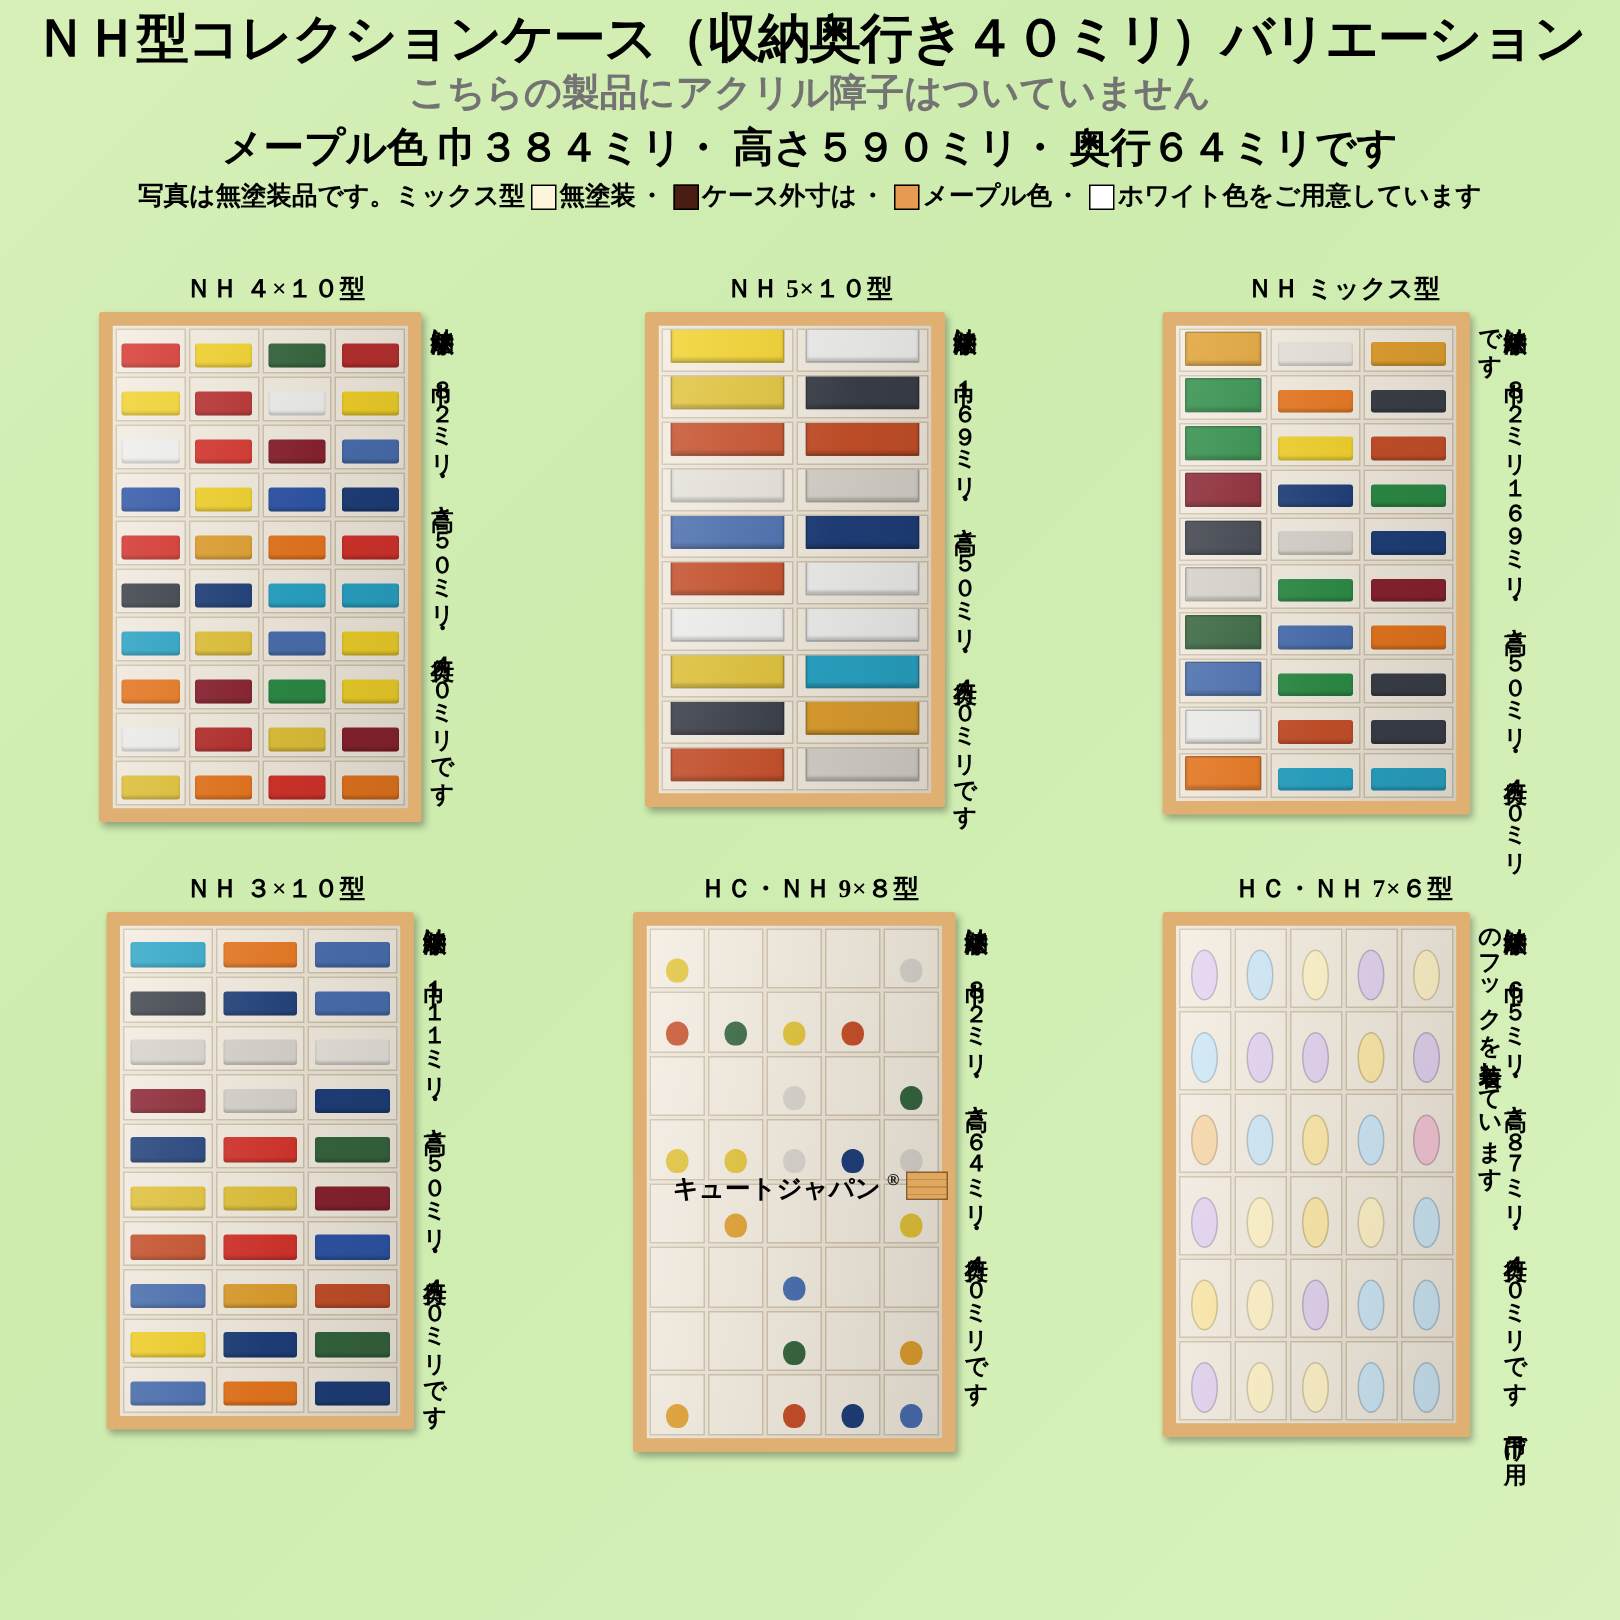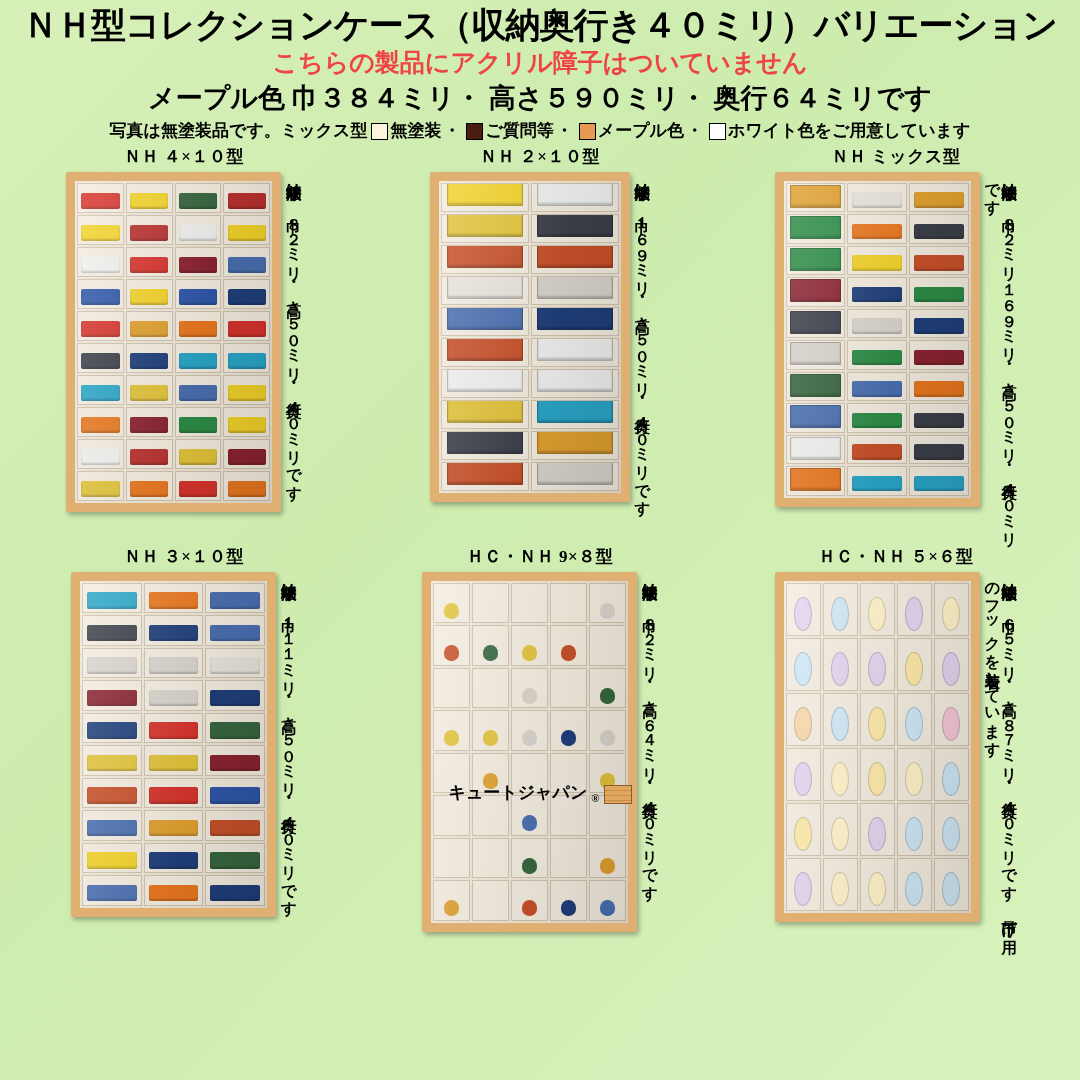--- a/index.html
+++ b/index.html
@@ -31,21 +31,21 @@
     font-size: 35px;
     font-weight: bold;
     letter-spacing: -1px;
     line-height: 1.12;
     color: #000;
     white-space: nowrap;
   }
   .title-sub-red {
     font-size: 25px;
     font-weight: bold;
-    color: #ef4444;
+    color: #737373;
     line-height: 1.25;
     margin-top: 2px;
     white-space: nowrap;
   }
   .title-dim {
     font-size: 27px;
     font-weight: bold;
     color: #000;
     line-height: 1.3;
     margin-top: 3px;
@@ -85,20 +85,21 @@
     display: grid;
     grid-template-columns: 1fr 1fr 1fr;
     grid-template-rows: 400px 420px;
     column-gap: 0px;
     row-gap: 0px;
     padding: 0 6px;
     box-sizing: border-box;
   }
   .cell {
     position: relative;
+    margin-top: 36px;
   }
   .cell-title {
     text-align: center;
     font-size: 17px;
     font-weight: bold;
     color: #000;
     letter-spacing: 0.5px;
     margin-bottom: 4px;
   }
   .cell-body {
@@ -193,21 +194,21 @@
     align-items: center;
     justify-content: center;
     gap: 22px;
     font-size: 20px;
     font-weight: bold;
     color: #000;
     white-space: nowrap;
   }
   .brand {
     display: flex;
-    align-items: flex-end;
+    align-items: flex-start;
     font-size: 17px;
     gap: 4px;
   }
   .brand-mark {
     display: inline-block;
     width: 26px;
     height: 17px;
     background: repeating-linear-gradient(to bottom, #e0a85e 0 4px, #c98c45 4px 5px);
     border: 1px solid #8a5c27;
   }
@@ -224,21 +225,21 @@
   <div class="header">
     <div class="title-main">ＮＨ型コレクションケース（収納奥行き４０ミリ）バリエーション</div>
     <div class="title-sub-red">こちらの製品にアクリル障子はついていません</div>
     <div class="title-dim">メープル色 巾３８４ミリ・ 高さ５９０ミリ・ 奥行６４ミリです</div>
     <div class="finish-row">
       <span>写真は無塗装品です。ミックス型</span>
       <span class="swatch sw-natural"></span>
       <span>無塗装</span>
       <span class="dotsep">・</span>
       <span class="swatch sw-mahogany"></span>
-      <span>ご質問等</span>
+      <span>ケース外寸は</span>
       <span class="dotsep">・</span>
       <span class="swatch sw-maple"></span>
       <span>メープル色</span>
       <span class="dotsep">・</span>
       <span class="swatch sw-white"></span>
       <span>ホワイト色をご用意しています</span>
     </div>
   </div>
 
   <div class="grid">
@@ -368,21 +369,21 @@
               <div class="slot">
                 <div class="item" style="background: rgb(232, 119, 31);"></div>
               </div>
             </div>
         </div>
         <div class="vcaption">収納寸法は 巾８２ミリ・ 高さ５０ミリ・ 奥行４０ミリです</div>
       </div>
     </div>
 
     <div class="cell">
-      <div class="cell-title">ＮＨ ２×１０型</div>
+      <div class="cell-title">ＮＨ 5×１０型</div>
       <div class="cell-body">
         <div class="case" id="case-1" style="width:200px;height:330px;">
           <div class="case-inner" id="inner-1" style="grid-template-columns: repeat(2, 1fr); grid-template-rows: repeat(10, 1fr);">
               <div class="slot boxed">
                 <div class="item" style="background: rgb(242, 210, 42);"></div>
               </div>
               <div class="slot boxed">
                 <div class="item" style="background: rgb(240, 240, 238);"></div>
               </div>
               <div class="slot boxed">
@@ -736,21 +737,21 @@
               <div class="slot">
                 <div class="figure" style="background: rgb(74, 111, 176);"></div>
               </div>
             </div>
         </div>
         <div class="vcaption tall">収納寸法は 巾８２ミリ・ 高さ６４ミリ・ 奥行４０ミリです</div>
       </div>
     </div>
 
     <div class="cell">
-      <div class="cell-title">ＨＣ・ＮＨ ５×６型</div>
+      <div class="cell-title">ＨＣ・ＮＨ 7×６型</div>
       <div class="cell-body">
         <div class="case" id="case-5" style="width:205px;height:350px;">
           <div class="case-inner" id="inner-5" style="grid-template-columns: repeat(5, 1fr); grid-template-rows: repeat(6, 1fr);">
               <div class="slot">
                 <div class="keyring" style="background: rgb(228, 212, 240);"></div>
               </div>
               <div class="slot">
                 <div class="keyring" style="background: rgb(207, 232, 247);"></div>
               </div>
               <div class="slot">

